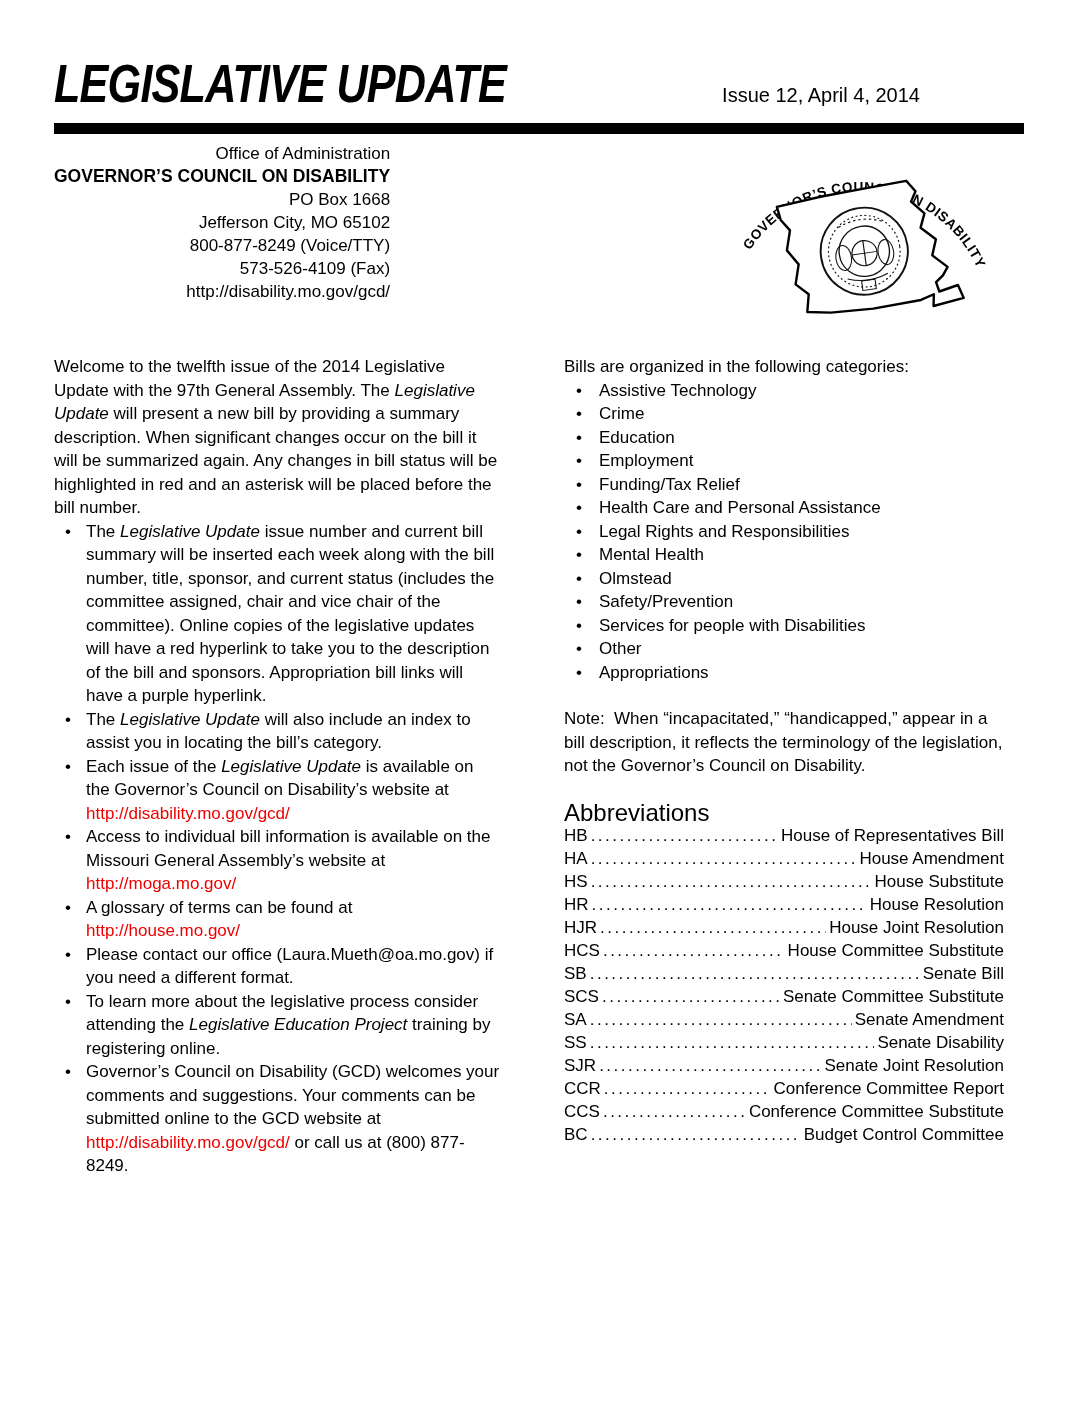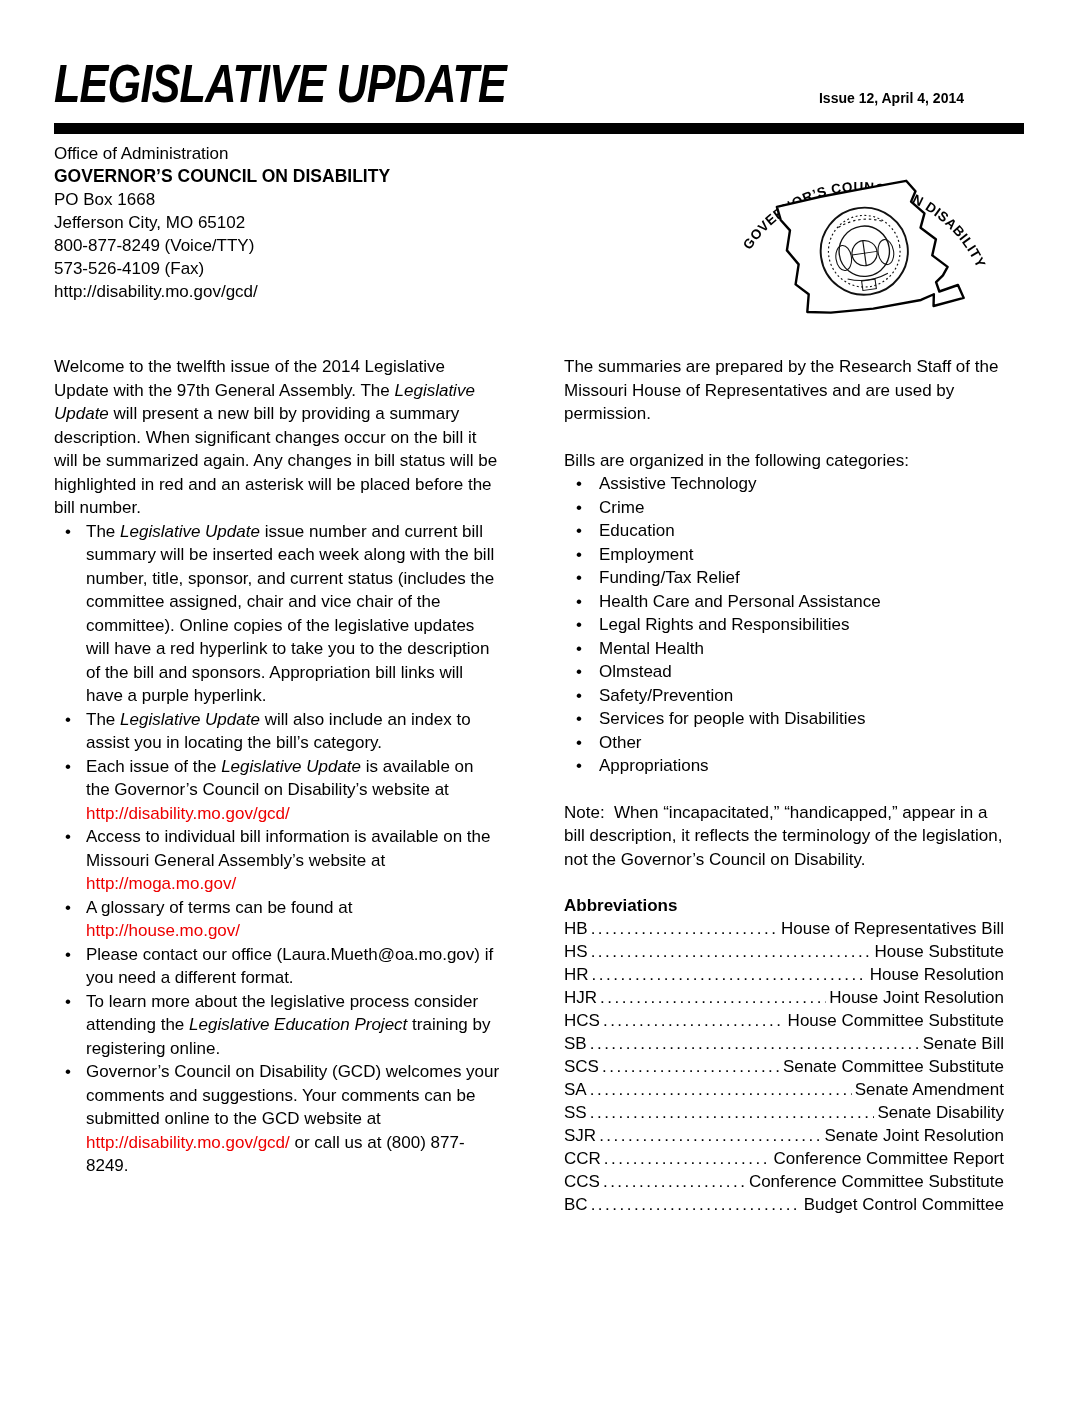--- a/index.html
+++ b/index.html
@@ -12,26 +12,26 @@
   }
   .page { padding:56px 64px 0 54px; }
 
   
   .masthead { display:flex; justify-content:space-between; align-items:flex-end; }
   .nl-title {
     font-size:54px; font-weight:bold; font-style:italic;
     letter-spacing:-1px; line-height:1; white-space:nowrap;
     transform:scaleX(0.8); transform-origin:left bottom;
   }
-  .issue { font-size:14px; font-weight:bold; line-height:1; padding-bottom:5px;
-           margin-right:60px; white-space:nowrap; }
+  .issue { font-size:20px; font-weight:normal; line-height:1; padding-bottom:5px;
+           margin-right:104px; white-space:nowrap; }
   .rule { height:11px; background:#000; margin-top:13px; }
 
   
-  .top-row { display:flex; justify-content:space-between; margin-top:8px; }
+  .top-row { display:flex; justify-content:space-between; margin-top:8px;text-align:right; }
   .contact div { line-height:23px; }
   .contact .org { font-weight:bold; font-size:17.5px; }
   .logo-box { margin-right:28px; margin-top:2px; }
 
   
   .columns { display:flex; gap:64px; margin-top:24px; }
   .col-left  { width:446px; }
   .col-right { width:440px; }
   p { line-height:23.5px; }
 
@@ -41,21 +41,21 @@
 
   .cats { list-style:none; margin-bottom:23px; }
   .cats li { position:relative; padding-left:35px; line-height:23.5px; }
   .cats li::before { content:"\2022"; position:absolute; left:12px; }
 
   .i { font-style:italic; }
   .link { color:var(--link-color, #ee0000); }
 
   .para1 { margin-bottom:23px; }
   .note  { margin-bottom:23px; white-space:pre-wrap; }
-  .abbr-title { font-weight:bold; font-size:17px; line-height:23px; }
+  .abbr-title { font-weight:normal; font-size:24px; line-height:23px; }
 
   .abbr-row { display:flex; line-height:23px; }
   .abbr { white-space:nowrap; }
   .dots { flex:1 1 auto; overflow:hidden; white-space:nowrap; margin:0 3px; }
   .dots::after {
     content:"..............................................................................................";
     letter-spacing:2.5px;
   }
   .desc { white-space:nowrap; }
 </style>
@@ -145,21 +145,20 @@
             <span><span>To learn more about the legislative process consider attending the </span><span class="i">Legislative Education Project</span><span> training by registering online.</span></span>
           </li>
 
           <li>
             <span><span>Governor’s Council on Disability (GCD) welcomes your comments and suggestions. Your comments can be submitted online to the GCD website at </span><span class="link">http://disability.mo.gov/gcd/</span><span> or call us at (800) 877-8249.</span></span>
           </li>
         </ul>
     </div>
 
     <div class="col-right">
-      <p class="para1">The summaries are prepared by the Research Staff of the Missouri House of Representatives and are used by permission.</p>
       <p>Bills are organized in the following categories:</p>
       <ul class="cats">
 
           <li>Assistive Technology</li>
 
           <li>Crime</li>
 
           <li>Education</li>
 
           <li>Employment</li>
@@ -185,20 +184,25 @@
       <p class="note">Note:  When “incapacitated,” “handicapped,” appear in a bill description, it reflects the terminology of the legislation, not the Governor’s Council on Disability.</p>
       <div class="abbr-title">Abbreviations</div>
       <div>
 
           <div class="abbr-row">
             <span class="abbr">HB</span>
             <span class="dots"></span>
             <span class="desc">House of Representatives Bill</span>
           </div>
 
+          <div class="abbr-row">
+            <span class="abbr">HA</span>
+            <span class="dots"></span>
+            <span class="desc">House Amendment</span>
+          </div>
 
           <div class="abbr-row">
             <span class="abbr">HS</span>
             <span class="dots"></span>
             <span class="desc">House Substitute</span>
           </div>
 
           <div class="abbr-row">
             <span class="abbr">HR</span>
             <span class="dots"></span>

